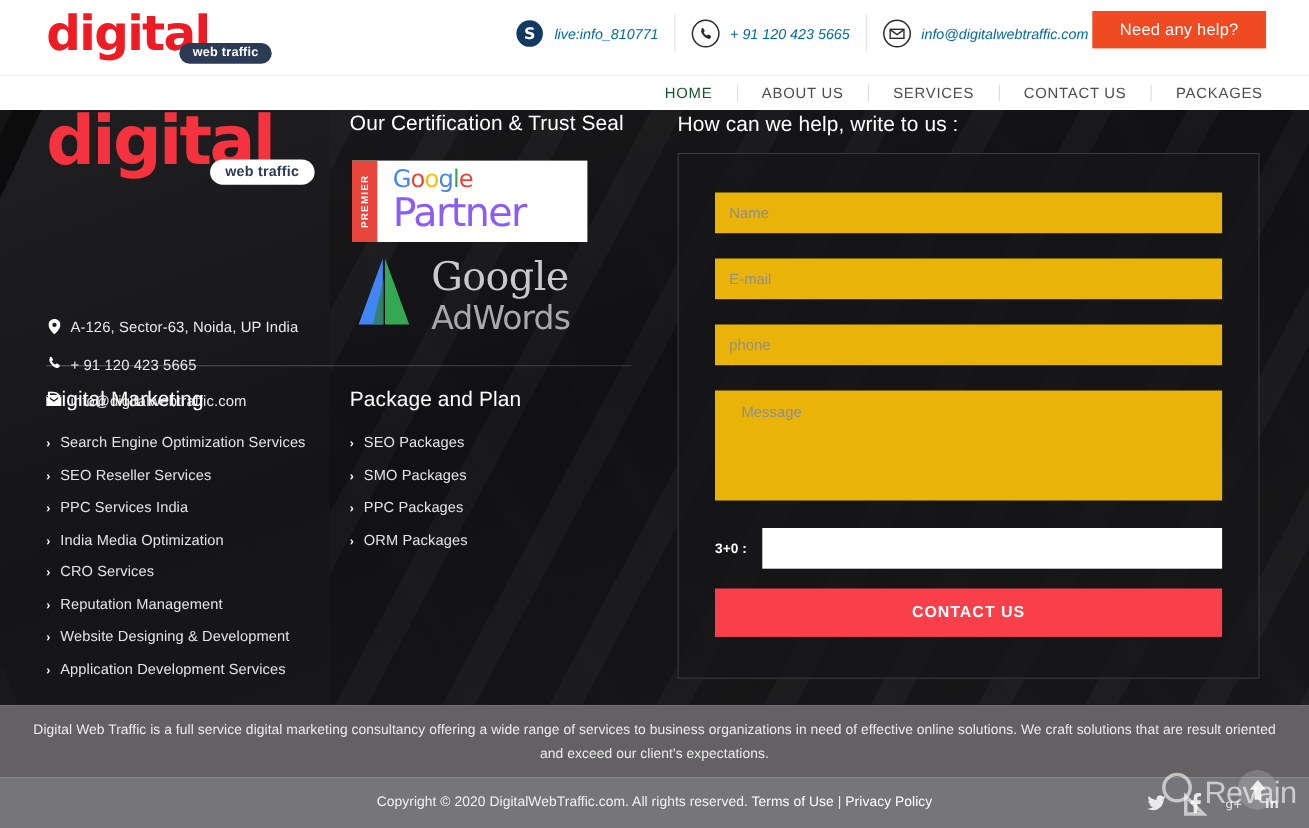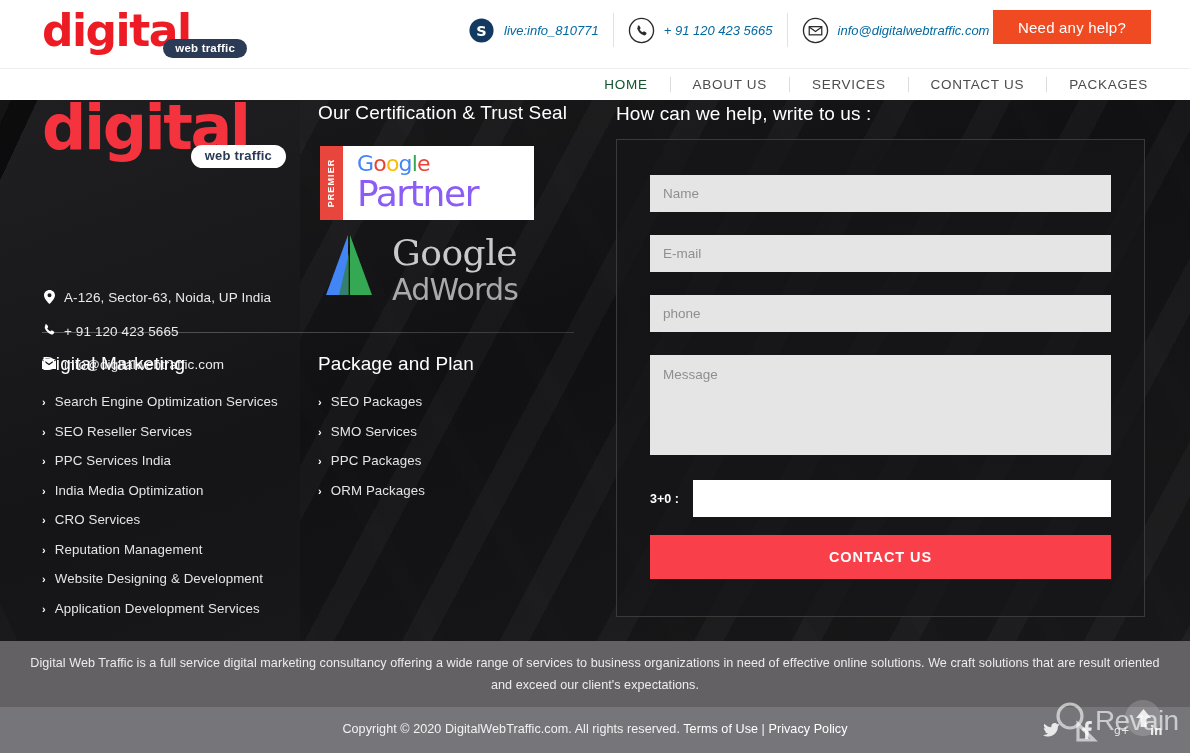--- a/index.html
+++ b/index.html
@@ -275,36 +275,36 @@
     left: 616px; top: 39px;
     width: 529px; height: 478px;
     border: 1px solid #3a3a3d;
     background: rgba(22,22,25,0.72);
   }
   .fld {
     display: block;
     width: 461px;
     margin: 12px auto;
     height: 37px;
-    background: #e5e5e5;
+    background: #eab308;
     border: none;
     font-size: 13.5px;
     color: #333;
     padding: 0 13px;
     font-family: "Liberation Sans", sans-serif;
     outline: none;
   }
   .fld::placeholder { color: #8f8f8f; }
   .f-name { margin-top: 35px; }
   .f-email { margin-top: 23px; }
   .f-phone { margin-top: 23px; }
   .f-msg {
     margin-top: 23px;
     height: 100px;
-    padding: 11px 13px;
+    padding: 11px 24px;
     resize: none;
     line-height: 18px;
   }
   .captcha-row {
     display: flex;
     align-items: center;
     width: 461px;
     margin: 25px auto 0 auto;
     gap: 14px;
   }
@@ -573,21 +573,21 @@
 
     <div class="f-col-pp">
       <div class="col-title">Package and Plan</div>
       <ul class="link-list">
         <li>
             <span class="chev">›</span>
             <span>SEO Packages</span>
           </li>
         <li>
             <span class="chev">›</span>
-            <span>SMO Services</span>
+            <span>SMO Packages</span>
           </li>
         <li>
             <span class="chev">›</span>
             <span>PPC Packages</span>
           </li>
         <li>
             <span class="chev">›</span>
             <span>ORM Packages</span>
           </li>
       </ul>

